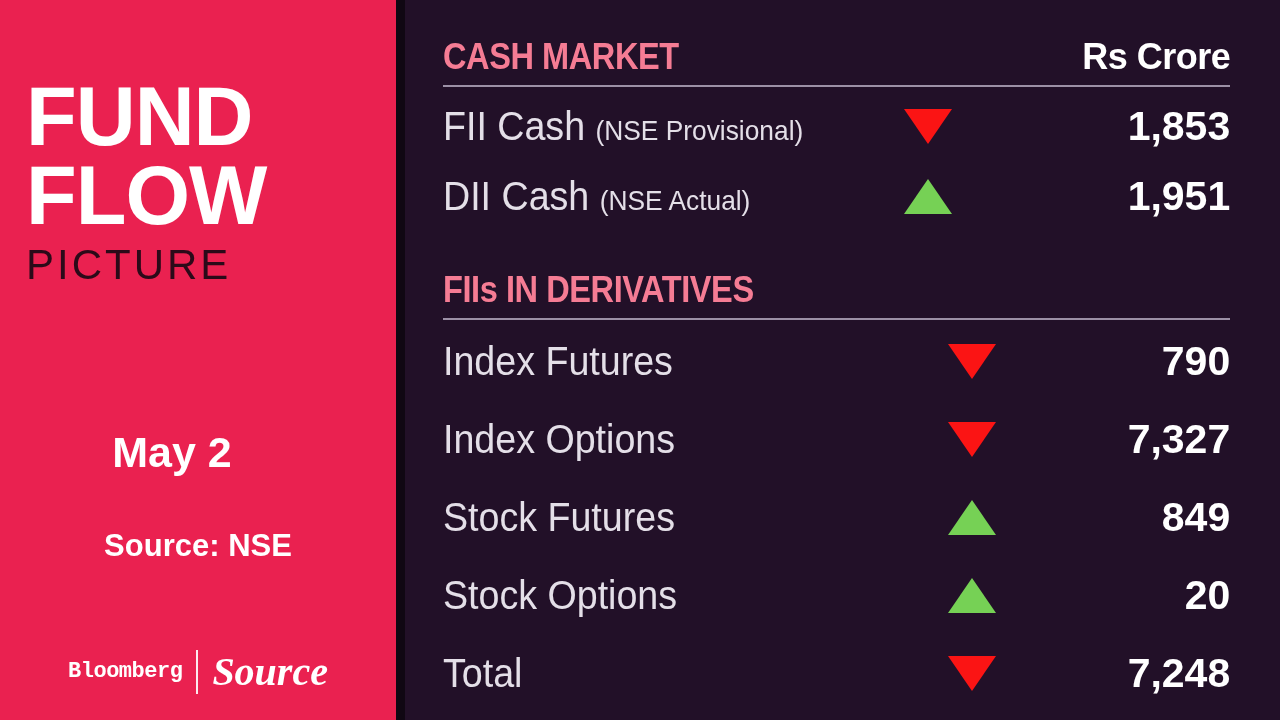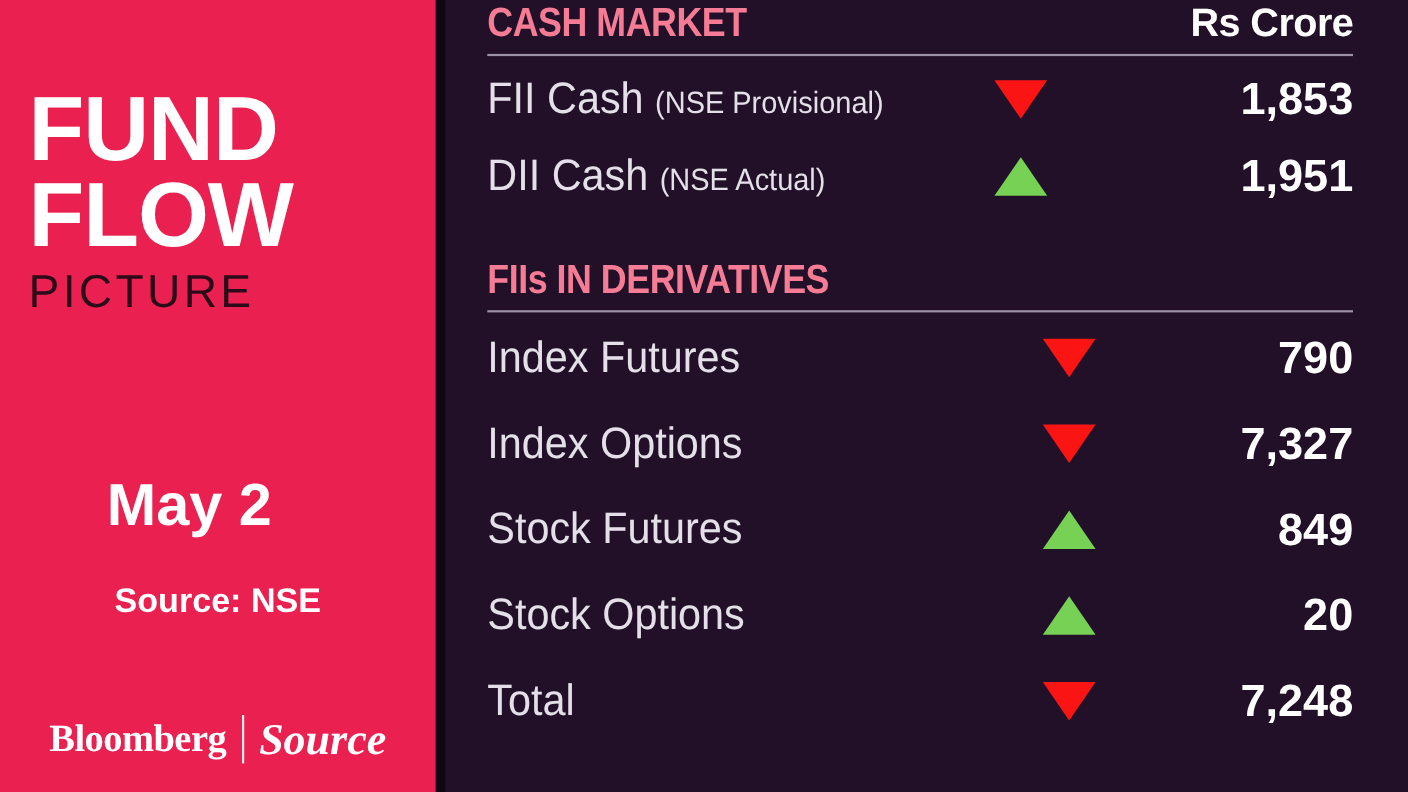--- a/index.html
+++ b/index.html
@@ -45,21 +45,21 @@
     font-size:42px;
     line-height:1.0;
     letter-spacing:3px;
     margin-top:8px;
   }
   .date-text {
     position:absolute;
     left:0; top:428px; width:344px;
     text-align:center;
     color:#ffffff;
-    font-size:54px;
+    font-size:43px;
     font-weight:bold;
     letter-spacing:0px;
   }
   .source-text {
     position:absolute;
     left:0; top:528px; width:396px;
     text-align:center;
     color:#ffffff;
     font-size:31px;
     font-weight:bold;
@@ -67,23 +67,23 @@
   .logo-row {
     position:absolute;
     left:0; top:648px; width:396px;
     display:flex;
     align-items:center;
     justify-content:center;
     gap:14px;
   }
   .logo-bloomberg {
     color:#ffffff;
-    font-family:Liberation Serif, serif;
-    font-weight:bold;
-    font-size:35px;
+    font-family:Liberation Mono, monospace;
+    font-weight:bold;
+    font-size:22px;
     letter-spacing:-0.5px;
   }
   .logo-divider {
     width:2px; height:44px;
     background:#ffffff;
     opacity:0.9;
   }
   .logo-quint {
     color:#ffffff;
     font-family:"Liberation Serif", serif;
@@ -179,21 +179,21 @@
     flex:0 0 200px;
     text-align:right;
     color:#ffffff;
     font-family:"Liberation Sans", sans-serif;
     font-weight:bold;
     font-size:41px;
     letter-spacing:0px;
   }
 
   
-  .sec-cash { }
+  .sec-cash { padding-top:36px; }
   .sec-cash .rule { margin-top:7px; }
   .sec-cash .rows { margin-top:4px; }
   .sec-cash .row { height:70px;gap:44px; }
 
   .sec-deriv { margin-top:38px; }
   .sec-deriv .rule { margin-top:7px; }
   .sec-deriv .rows { margin-top:2px; }
   .sec-deriv .row { height:78px; }
 </style>
 </head>

